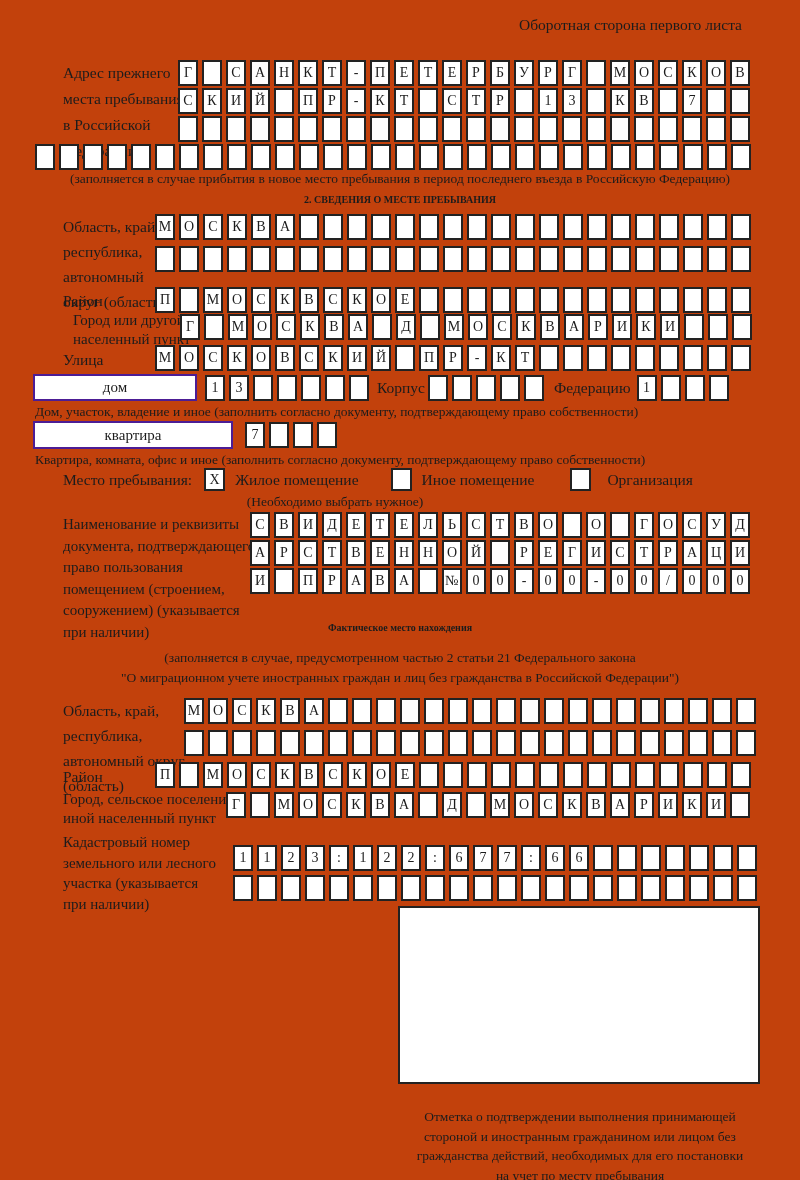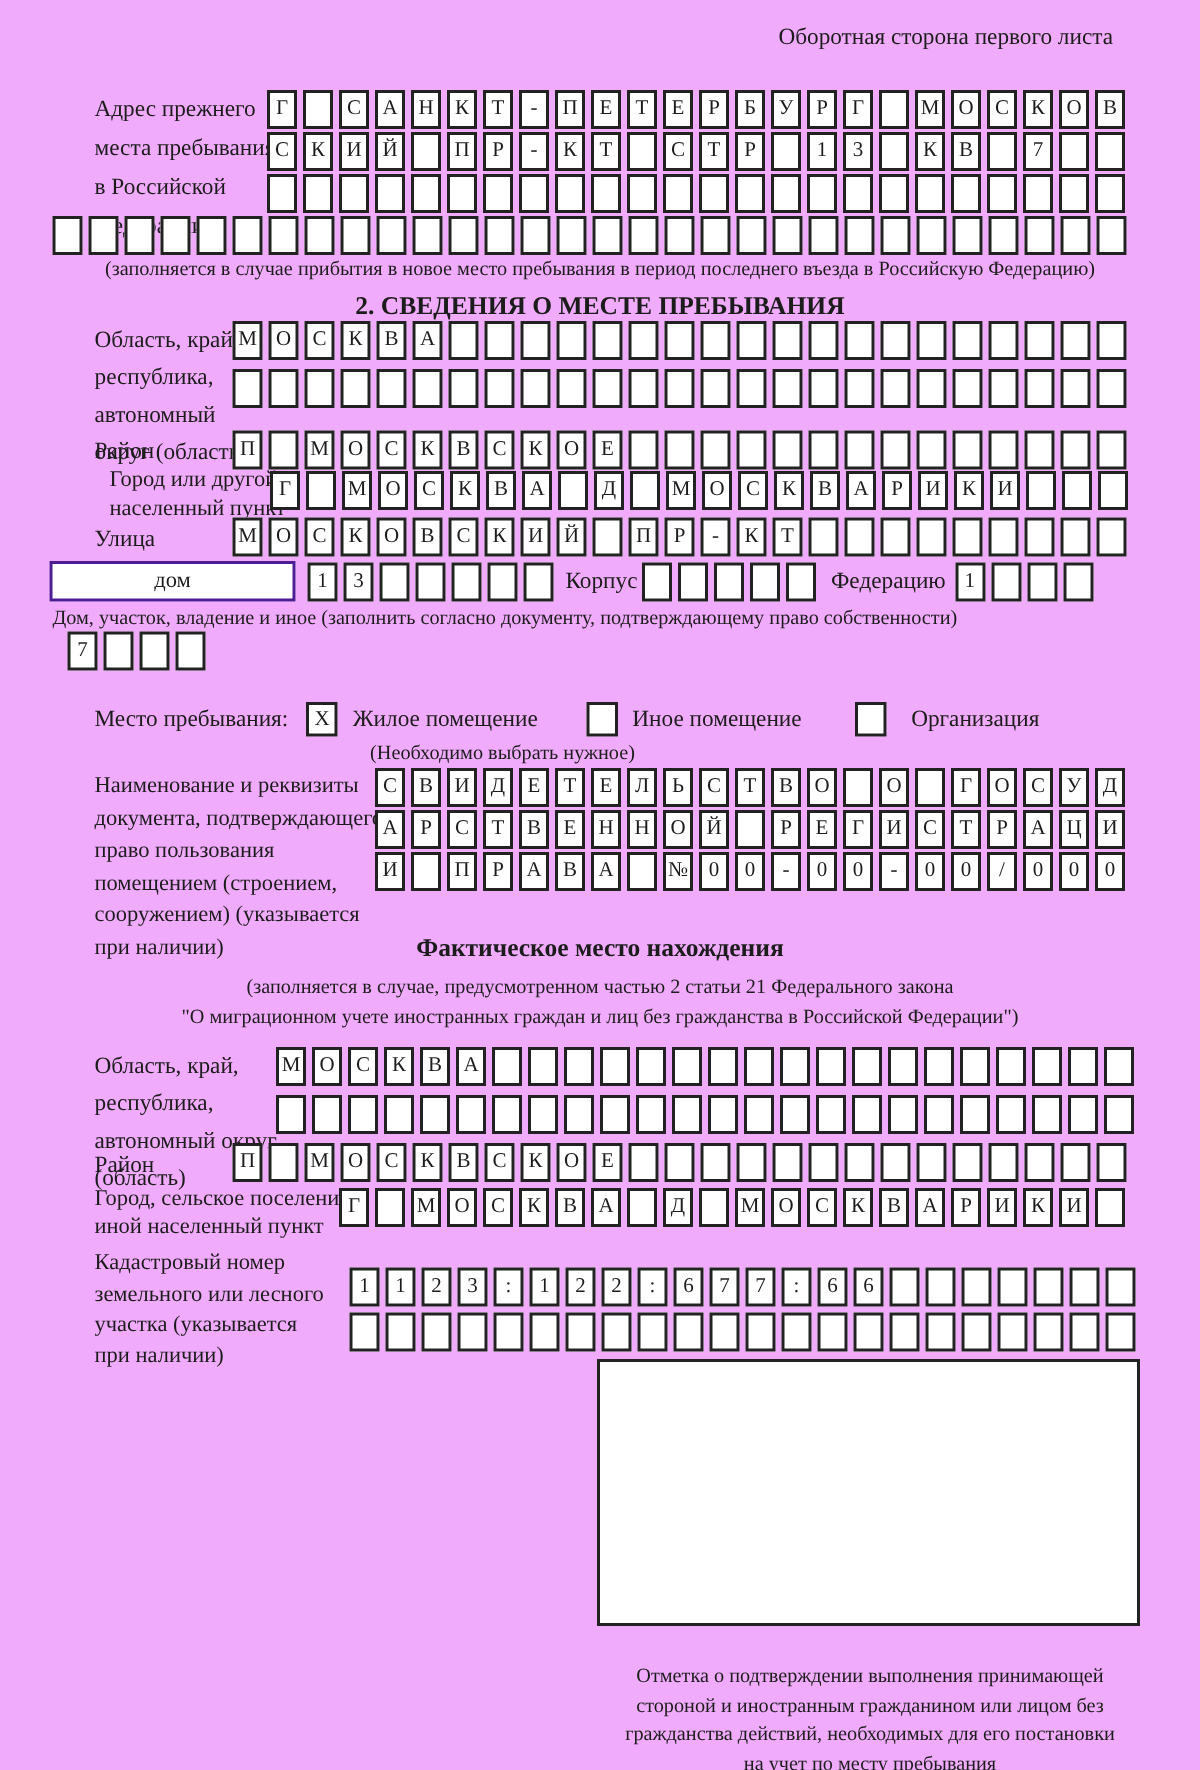--- a/index.html
+++ b/index.html
@@ -1,28 +1,28 @@
 <!DOCTYPE html>
 <html><head>
 <meta charset="utf-8">
 <style>
   html,body{margin:0;padding:0;background:#fff;}
   .page{
     position:relative;
     width:800px;height:1180px;
-    background:#f0abfc;
+    background:#c2410c;
     font-family:"Liberation Serif","DejaVu Serif",serif;
     color:#1c1c1c;
     overflow:hidden;
   }
   .abs{position:absolute;}
   .lbl{font-size:15.5px;line-height:26px;white-space:pre-line;}
   .lbl-sm{font-size:15px;line-height:19px;white-space:pre-line;}
   .hdr{font-size:15.5px;}
-  .title{font-size:17px;font-weight:bold;text-align:center;width:100%;}
+  .title{font-size:10px;font-weight:bold;text-align:center;width:100%;}
   .caption{font-size:13.5px;text-align:center;width:100%;}
   .caption-left{font-size:13.5px;}
   .cellrow{display:flex;gap:4px;}
   .cell{
     box-sizing:border-box;flex:0 0 20px;width:20px;height:26px;
     border:2px solid #222;display:flex;align-items:center;justify-content:center;
     font-size:14px;background:#fff;
   }
   .fillbox{
     box-sizing:border-box;border:2px solid #4c1d95;display:flex;
@@ -331,27 +331,29 @@
     <div class="cellrow">
         <span class="cell">1</span>
         <span class="cell"></span>
         <span class="cell"></span>
         <span class="cell"></span>
       </div>
   </div>
   <div class="abs caption-left" style="left:35px;top:404px;">Дом, участок, владение и иное (заполнить согласно документу, подтверждающему право собственности)</div>
 
   <div class="abs inline" style="left:33px;top:421px;">
+    <div class="fillbox" style="width:200px;height:28px;">квартира</div>
     <div class="cellrow" style="margin-left:12px;">
         <span class="cell">7</span>
         <span class="cell"></span>
         <span class="cell"></span>
         <span class="cell"></span>
       </div>
   </div>
+  <div class="abs caption-left" style="left:35px;top:452px;">Квартира, комната, офис и иное (заполнить согласно документу, подтверждающему право собственности)</div>
 
   <div class="abs inline" style="left:63px;top:468px;">
     <div style="font-size:15.5px;">Место пребывания:</div>
     <div class="chk" style="margin-left:12px;">X</div>
     <div style="font-size:15.5px;margin-left:10px;">Жилое помещение</div>
     <div class="chk" style="margin-left:32px;"></div>
     <div style="font-size:15.5px;margin-left:10px;">Иное помещение</div>
     <div class="chk" style="margin-left:36px;"></div>
     <div style="font-size:15.5px;margin-left:16px;">Организация</div>
   </div>

